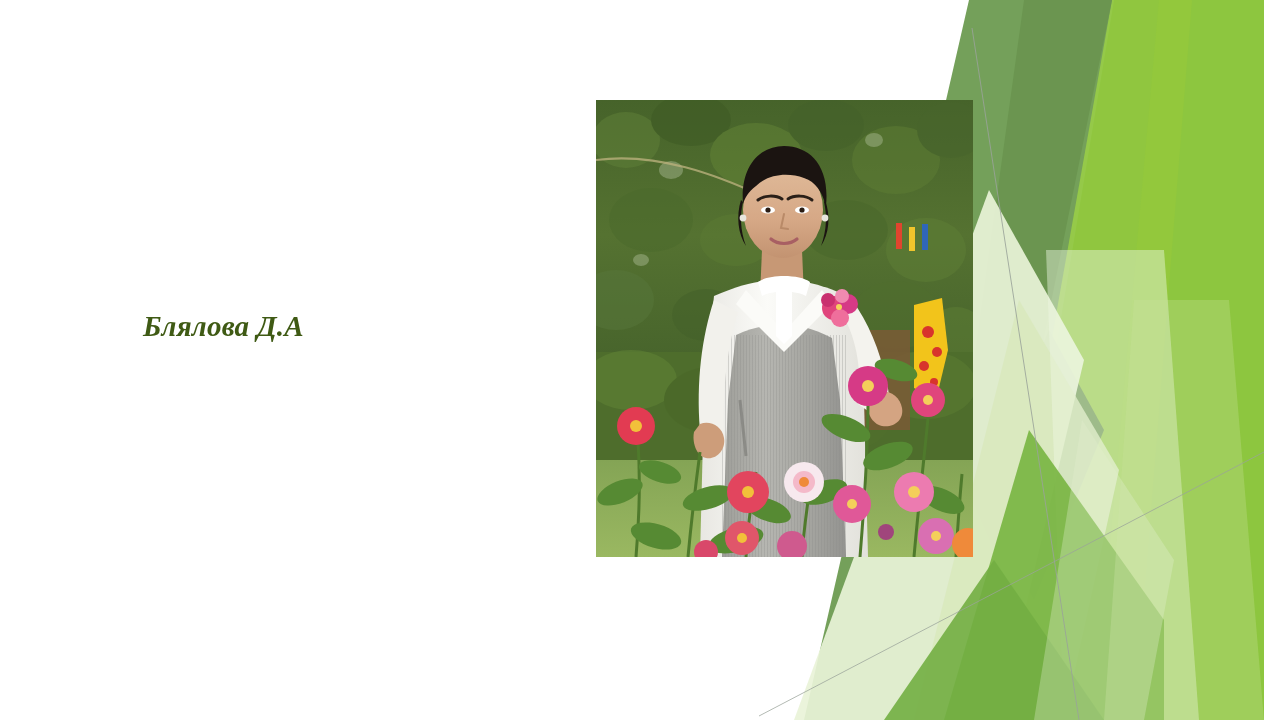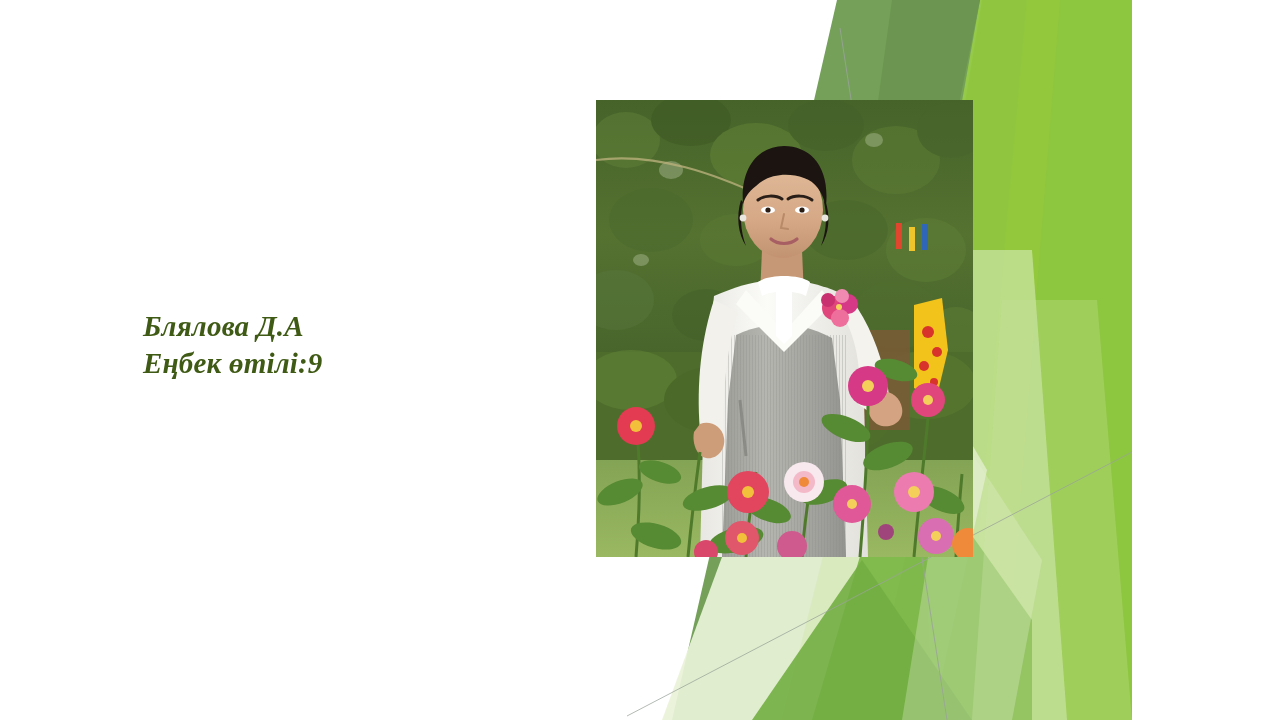--- a/index.html
+++ b/index.html
@@ -2,21 +2,21 @@
 <html><head>
 <meta charset="utf-8">
 <style>
   html, body {
     margin: 0;
     padding: 0;
     background: #ffffff;
   }
   #slide {
     position: relative;
-    width: 1132px;
+    width: 1264px;
     height: 720px;
     background: #ffffff;
     overflow: hidden;
     font-family: "Liberation Serif", "DejaVu Serif", serif;
   }
 
   
   #facet-bg {
     position: absolute;
     top: 0;
@@ -289,16 +289,15 @@
           <circle cx="372" cy="444" r="16" fill="#ef8a3a"></circle>
           <circle cx="290" cy="432" r="8" fill="#a0457c"></circle>
           <circle cx="110" cy="452" r="12" fill="#d9486a"></circle>
         </g>
       </g>
     </svg>
   </div>
 
   <div id="text-block">
     <div class="text-line">Блялова Д.А</div>
-    <div class="text-line">Еңбек өтілі:9</div>
   </div>
 
 </div>
 
 </body></html>

